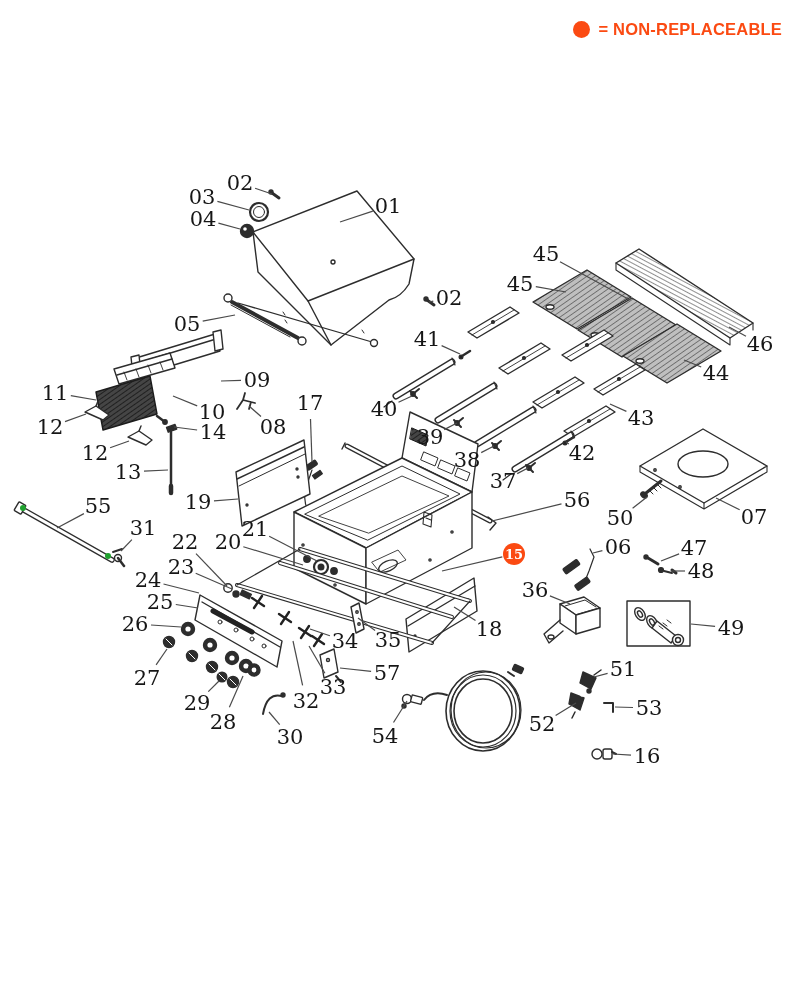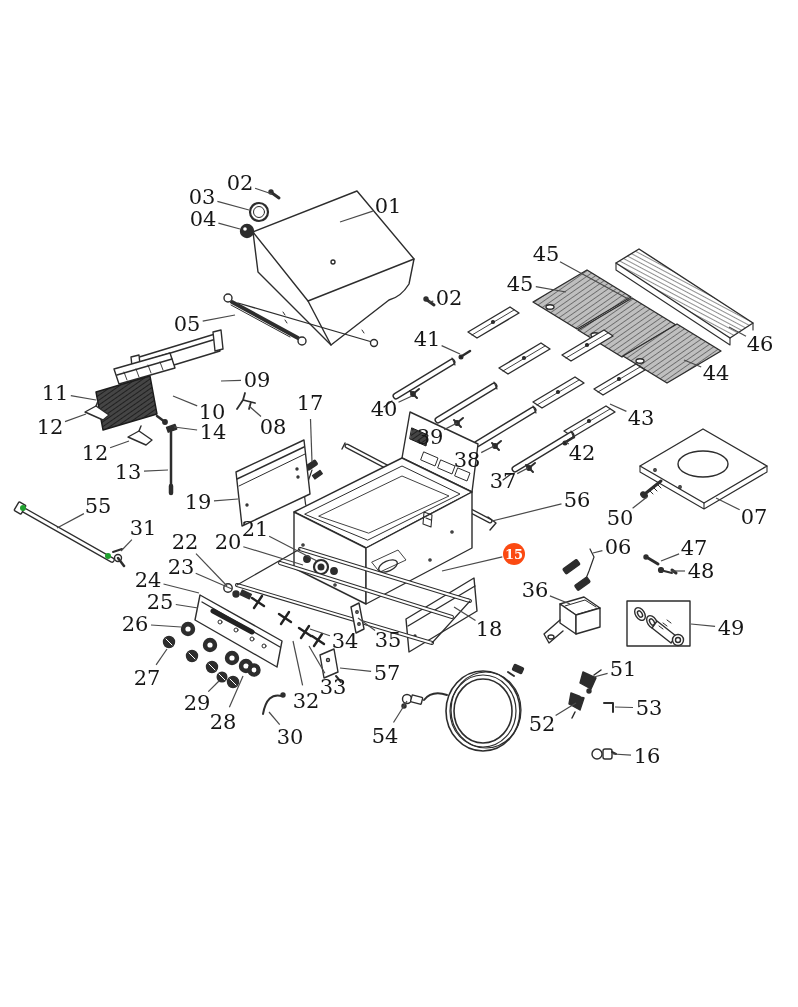--- a/index.html
+++ b/index.html
@@ -11,20 +11,24 @@
                letter-spacing:0.2px;white-space:nowrap;}
   svg.diagram{position:absolute;left:0;top:0;}
   .part-label{font-family:"DejaVu Serif", serif;font-size:21px;fill:#161616;}
   .badge-label{font-family:"DejaVu Serif", serif;font-size:13px;font-weight:bold;fill:#ffffff;}
 </style>
 </head>
 <body>
 
 <div class="stage">
 
+  <div class="legend">
+    <span class="legend-dot" style="background: rgb(251, 74, 18);"></span>
+    <span class="legend-text" style="color: rgb(251, 74, 18);">= NON-REPLACEABLE</span>
+  </div>
 
   <svg class="diagram" width="798" height="1007" viewBox="0 0 798 1007" xmlns="http://www.w3.org/2000/svg">
     <defs>
       <pattern id="hatchGrate" patternUnits="userSpaceOnUse" width="4.5" height="4.5" patternTransform="rotate(55)">
         <rect width="4.5" height="4.5" fill="#bfbfbf"></rect>
         <line x1="0" y1="0" x2="0" y2="4.5" stroke="#4c4c4c" stroke-width="1.3"></line>
       </pattern>
       <pattern id="hatchRack" patternUnits="userSpaceOnUse" width="4" height="4" patternTransform="rotate(-62)">
         <rect width="4" height="4" fill="#ffffff"></rect>
         <line x1="0" y1="0" x2="0" y2="4" stroke="#444444" stroke-width="1.2"></line>

